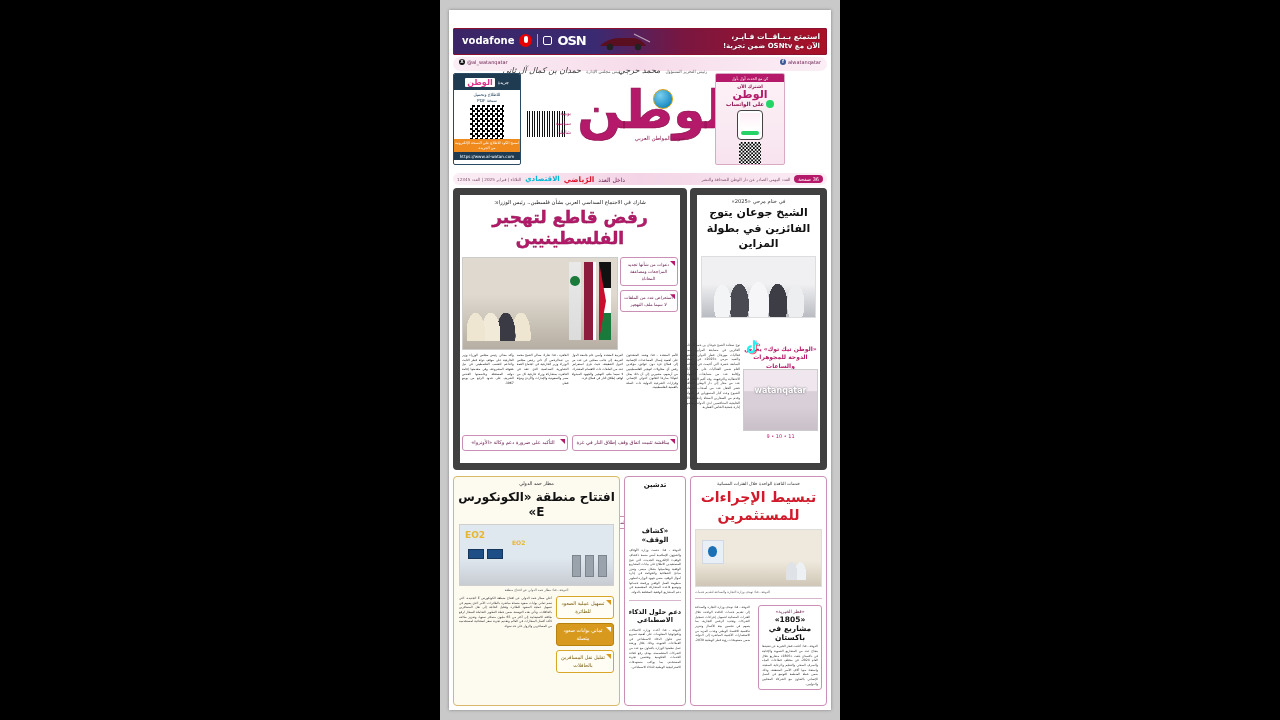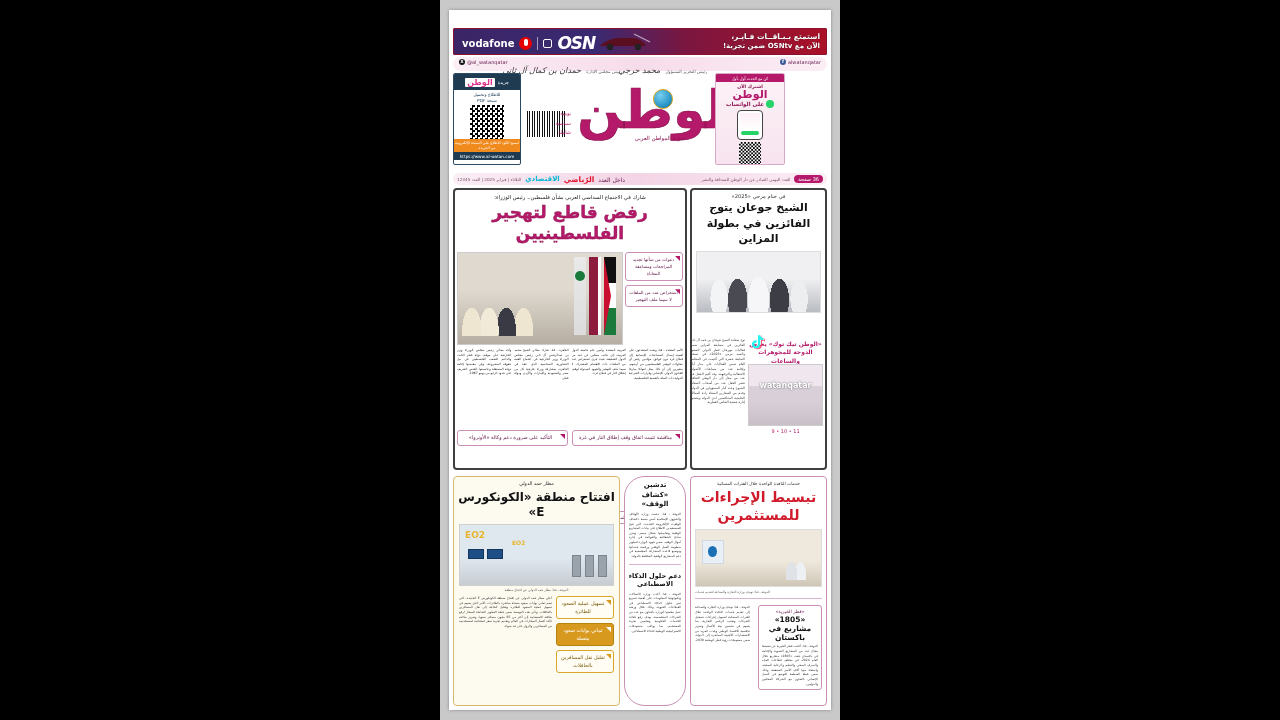--- a/index.html
+++ b/index.html
@@ -31,21 +31,21 @@
   }
   .ad-ar {
     position: absolute; right: 6px; top: 3px; text-align: right;
     color: #fff; font-size: 7.5px; line-height: 1.35; font-weight: bold;
     direction: rtl; text-shadow: 0 0 1px rgba(0,0,0,.6);
   }
   .ad-ar .l2 { font-size: 7px; }
   .ad-logos {
     position: absolute; left: 8px; top: 4px; display: flex; align-items: center; gap: 5px;
   }
-  .osn { color: #fff; font-size: 17px; font-weight: bold; letter-spacing: -1px; font-style: italic; }
+  .osn { color: #fff; font-size: 13px; font-weight: bold; letter-spacing: -1px; }
   .osn-sq { display:inline-block; width:9px; height:9px; border:1.3px solid #fff; border-radius:2px; vertical-align:2px;}
   .divider-v { width: 1px; height: 13px; background: rgba(255,255,255,.55); }
   .vodaring {
     width: 13px; height: 13px; border-radius: 50%; background: #e60000;
     position: relative;
   }
   .vodaring:after{content:"";position:absolute;left:4.5px;top:2px;width:4px;height:7px;border-radius:3px;background:#fff;}
   .vodatxt { color:#fff; font-size: 10px; font-weight: bold; }
   .ad-car { position:absolute; left:140px; top:3px; width:60px; height:20px; }
 
@@ -137,21 +137,21 @@
   .infobar .meta { font-size:4.2px; color:#7a4a66; margin-right:4px;}
   .infobar .spacer { flex:1; }
   .infobar .inside { font-size:6px; color:#6a2050; margin-left:4px;}
   .infobar .sport { font-size:7.5px; color:#e0132b; font-weight:bold; margin-left:4px;}
   .infobar .econ  { font-size:7px; color:#00b7d4; font-weight:bold; margin-left:4px;}
   .infobar .issue { font-size:4.2px; color:#7a4a66; margin-left:4px;}
 
   
   .content { position: absolute; left: 4px; top: 178px; width: 374px; height: 518px; }
 
-  .card { border: 2px solid #404040; border-radius: 4px; background:#fff; }
+  .card { border: 7px solid #404040; border-radius: 4px; background:#fff; }
 
   
   .colLeft { position:absolute; right: 0; top: 0; width: 137px; height: 282px; }
   .kicker { font-size:5.2px; color:#333; text-align:center; padding:3px 4px 1px; direction:rtl;}
   .hl-dark { font-size:11px; color:#111; font-weight:bold; text-align:center; line-height:1.3; padding:1px 4px; direction:rtl;}
   .photo { margin:4px; height:62px; border:1px solid #ddd; position:relative; overflow:hidden;
            background: linear-gradient(180deg,#e8e8ea,#cfd2d6); }
   .photo.people::after{content:"";position:absolute;inset:0;
     background:
       radial-gradient(ellipse 9px 20px at 18% 78%, #f3f4f6 0 96%, transparent 97%),
@@ -211,21 +211,21 @@
      clip-path: polygon(0 0,100% 0,100% 100%);}
   .cta-wide { position:absolute; right:2px; left:2px; top:262px; border:1px solid #c98fb4; border-radius:3px;
      padding:3px 8px 3px 3px; font-size:4.6px; color:#6a2050; text-align:center; direction:rtl; position:relative;}
   .cta-wide:before{content:"";position:absolute;right:3px;top:3px;width:5px;height:5px;background:#b51a6a;
      clip-path: polygon(0 0,100% 0,100% 100%);}
 
   
   .bottom { position:absolute; left:0; right:0; top:288px; height:230px; display:flex; gap:4px; direction:rtl;}
   .bcol { border:1px solid #c98fb4; border-radius:4px; background:#fff; position:relative; overflow:hidden;}
   .bcol.a { width:137px; }
-  .bcol.b { width:62px;border-radius:21px; }
+  .bcol.b { width:62px; }
   .bcol.c { flex:1; background:#fdfaf0; border-color:#d8b96a;}
 
   .b-kicker { font-size:4.4px; color:#333; text-align:center; padding:4px 4px 1px; direction:rtl;}
   .b-hl { font-size:14px; font-weight:bold; color:#d11a2a; text-align:center; line-height:1.3; padding:1px 4px 3px; direction:rtl;}
   .b-photo { margin:2px 4px; height:58px; border:1px solid #ddd; position:relative; overflow:hidden;
      background: linear-gradient(180deg,#efe9dd 0 55%, #cfc6b6 100%); }
   .b-photo .blue { position:absolute; left:6px; top:10px; width:22px; height:24px; background:#e9eff6; border:1px solid #cfd8e4;}
   .b-photo .dot2 { position:absolute; left:12px; top:16px; width:9px; height:11px; border-radius:50%; background:#1a6fb5;}
   .b-photo .ppl { position:absolute; right:14px; bottom:6px; width:22px; height:26px;
      background: radial-gradient(ellipse 6px 13px at 30% 80%, #dfe3e8 0 96%, transparent 97%),
@@ -444,21 +444,21 @@
               <div class="sub-k">«قطر الخيرية»</div>
               <div class="sub-h">«1805» مشاريع في باكستان</div>
               <div class="sub-t">الدوحة ـ قنا: أعلنت قطر الخيرية عن تنفيذها بنجاح عدد من المشاريع التنموية والإغاثية في باكستان بلغت «1805» مشاريع خلال العام 2024، في مختلف قطاعات المياه والصرف الصحي والتعليم والرعاية الصحية، واستفاد منها آلاف الأسر المتعففة، وذلك ضمن خطة المنظمة للتوسع في العمل الإنساني بالتعاون مع الشركاء المحليين والدوليين.</div>
             </div>
             <div class="bside-t" style="width:65px;">الدوحة ـ قنا: تهدف وزارة التجارة والصناعة إلى تقديم خدمات النافذة الواحدة خلال الفترات المسائية لتسهيل إجراءات تسجيل الشركات وتجديد الرخص التجارية، بما يسهم في تحسين بيئة الأعمال وتعزيز تنافسية الاقتصاد الوطني وجذب المزيد من الاستثمارات الأجنبية المباشرة إلى الدولة، ضمن مستهدفات رؤية قطر الوطنية 2030.</div>
           </div>
         </div>
 
         <div class="bcol b">
           <div class="mini-h">تدشين</div>
-          <div class="mini-h" style="padding-top:0;">«كشاف الوقف»</div>
+          <div class="mini-h" style="padding-top:0;margin-top:36px;">«كشاف الوقف»</div>
           <div class="mini-t">الدوحة ـ قنا: دشنت وزارة الأوقاف والشؤون الإسلامية أمس منصة «كشاف الوقف» الإلكترونية الجديدة، التي تتيح للمستفيدين الاطلاع على بيانات المشاريع الوقفية وتفاصيلها بشكل ميسر، وتعزز مبادئ الشفافية والحوكمة في إدارة أموال الوقف، ضمن جهود الوزارة لتطوير منظومة العمل الوقفي ورقمنة خدماتها وتوسيع قاعدة المشاركة المجتمعية في دعم المشاريع الوقفية المختلفة بالدولة.</div>
           <div class="rule"></div>
           <div class="mini-h" style="font-size:6.5px;">دعم حلول الذكاء الاصطناعي</div>
           <div class="mini-t">الدوحة ـ قنا: أكدت وزارة الاتصالات وتكنولوجيا المعلومات على أهمية تسريع تبني حلول الذكاء الاصطناعي في القطاعات الحيوية، وذلك خلال ورشة عمل نظمتها الوزارة بالتعاون مع عدد من الشركات المتخصصة، بهدف رفع كفاءة الخدمات الحكومية وتحسين تجربة المستخدم، بما يواكب مستهدفات الاستراتيجية الوطنية للذكاء الاصطناعي.</div>
         </div>
 
         <div class="bcol c">
           <div class="air-k">مطار حمد الدولي</div>
           <div class="air-h">افتتاح منطقة «الكونكورس E»</div>
           <div class="air-photo">

